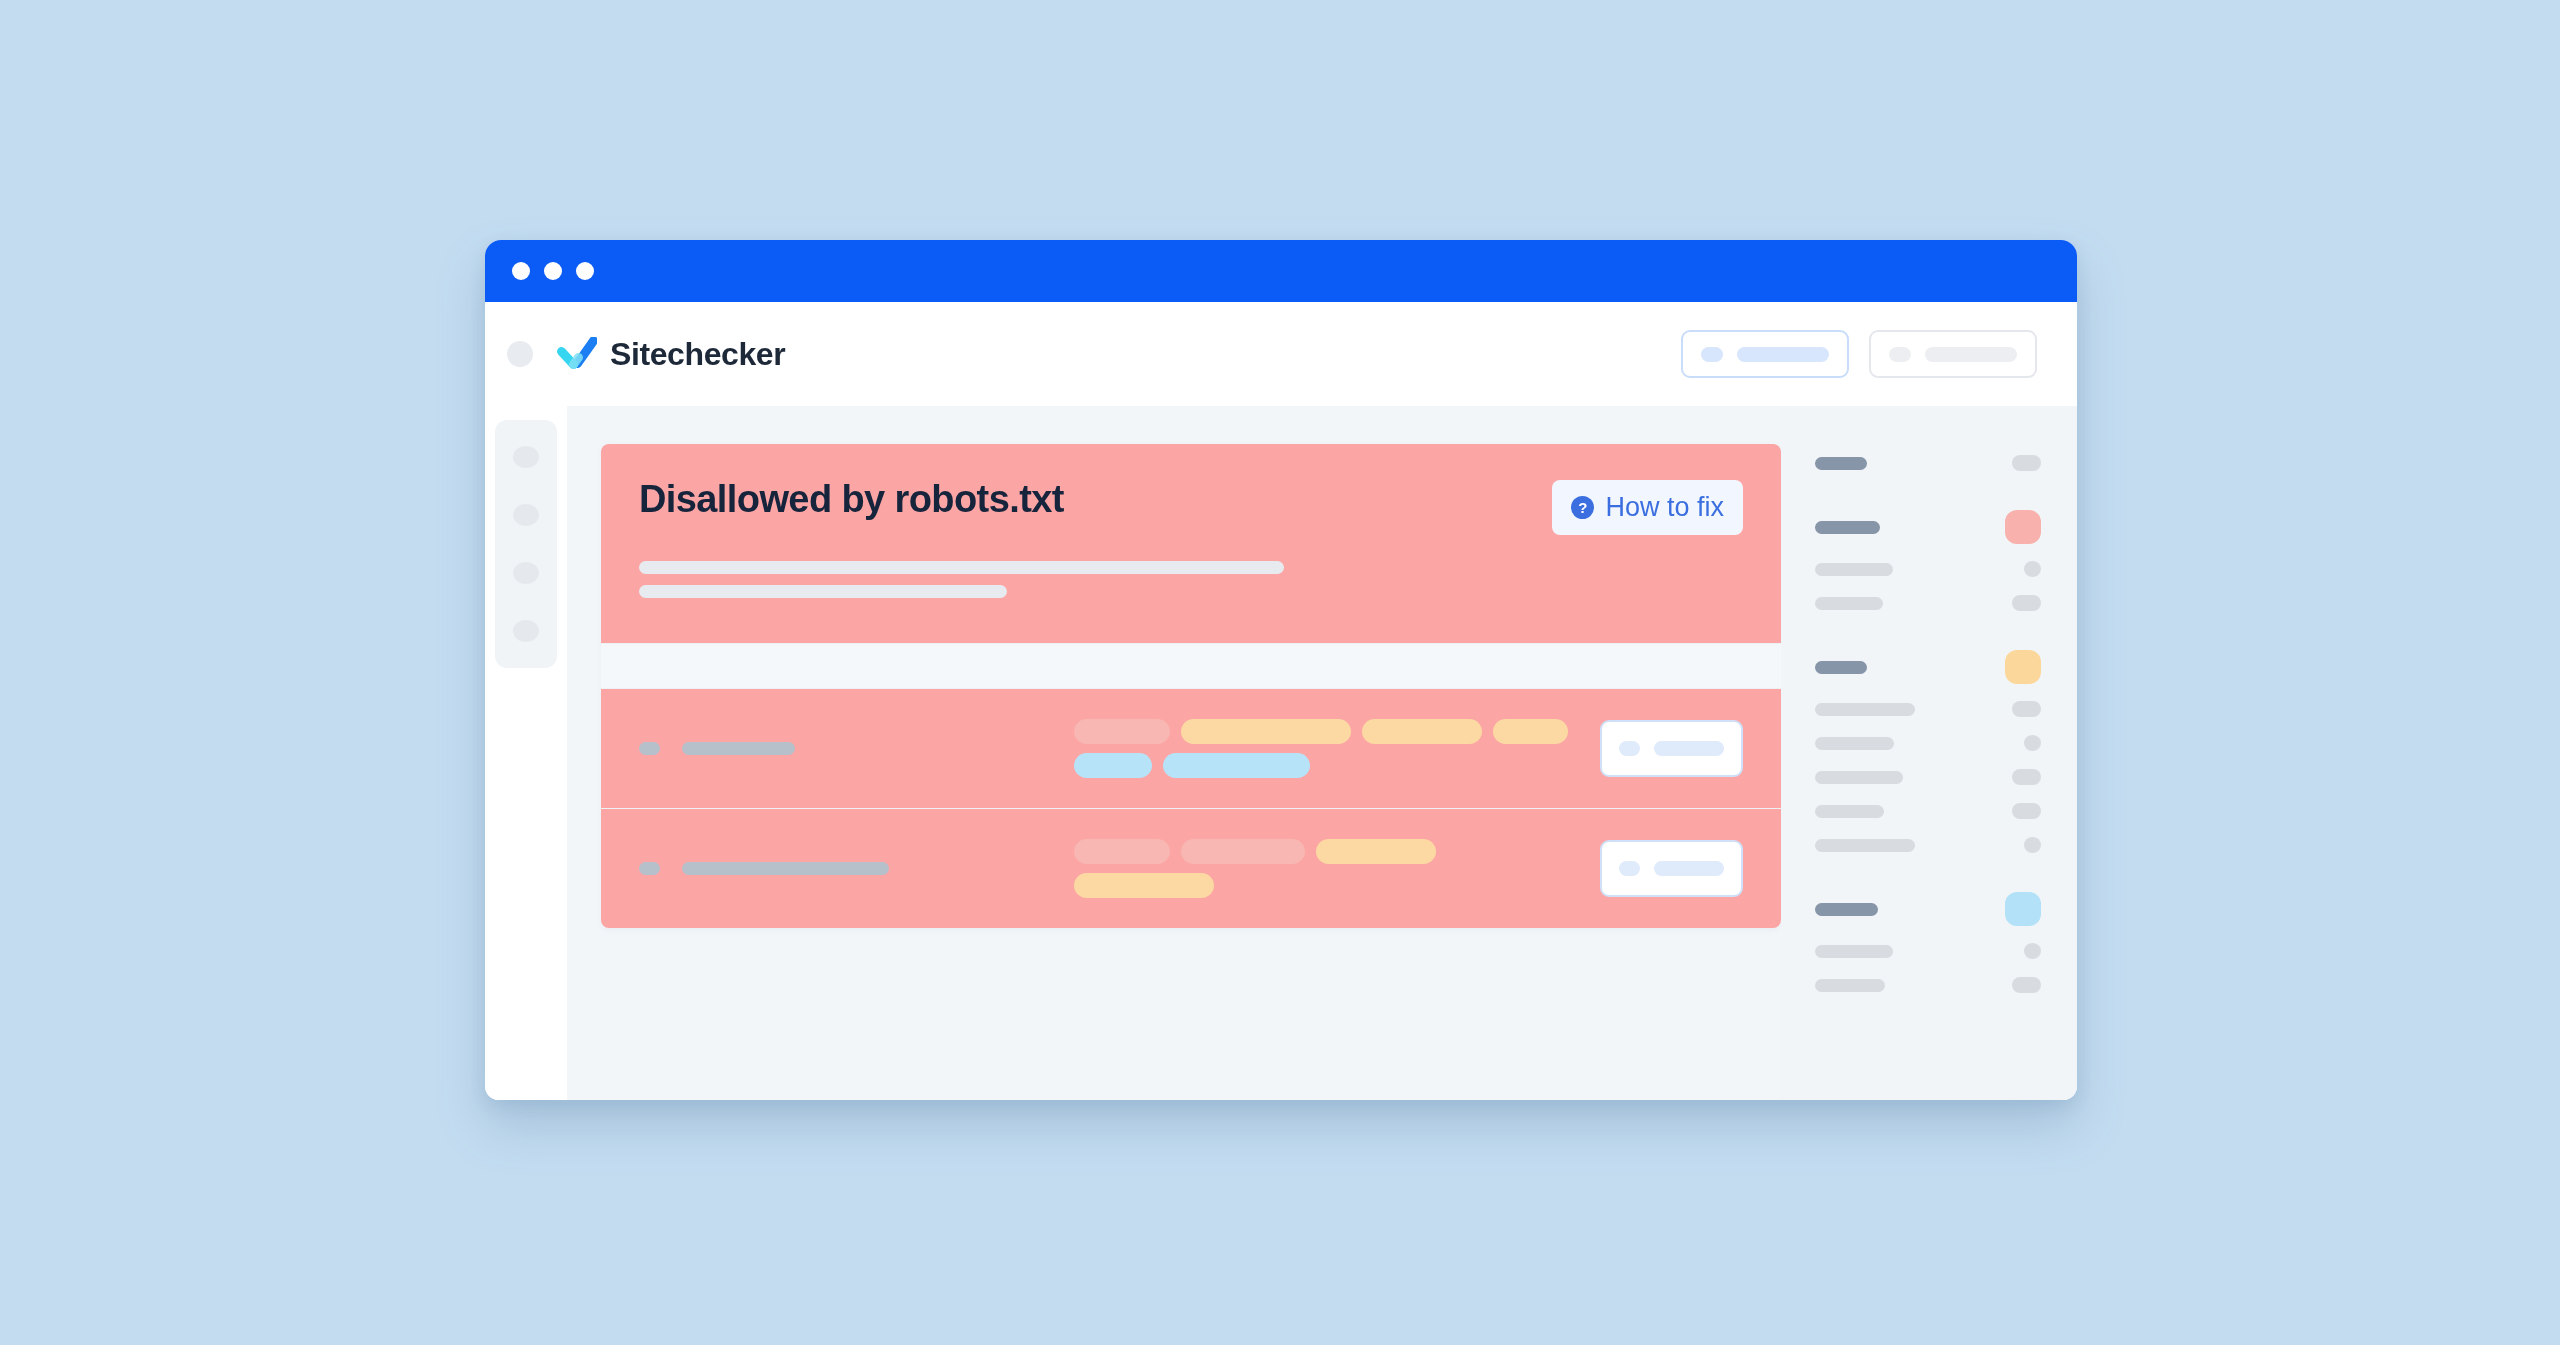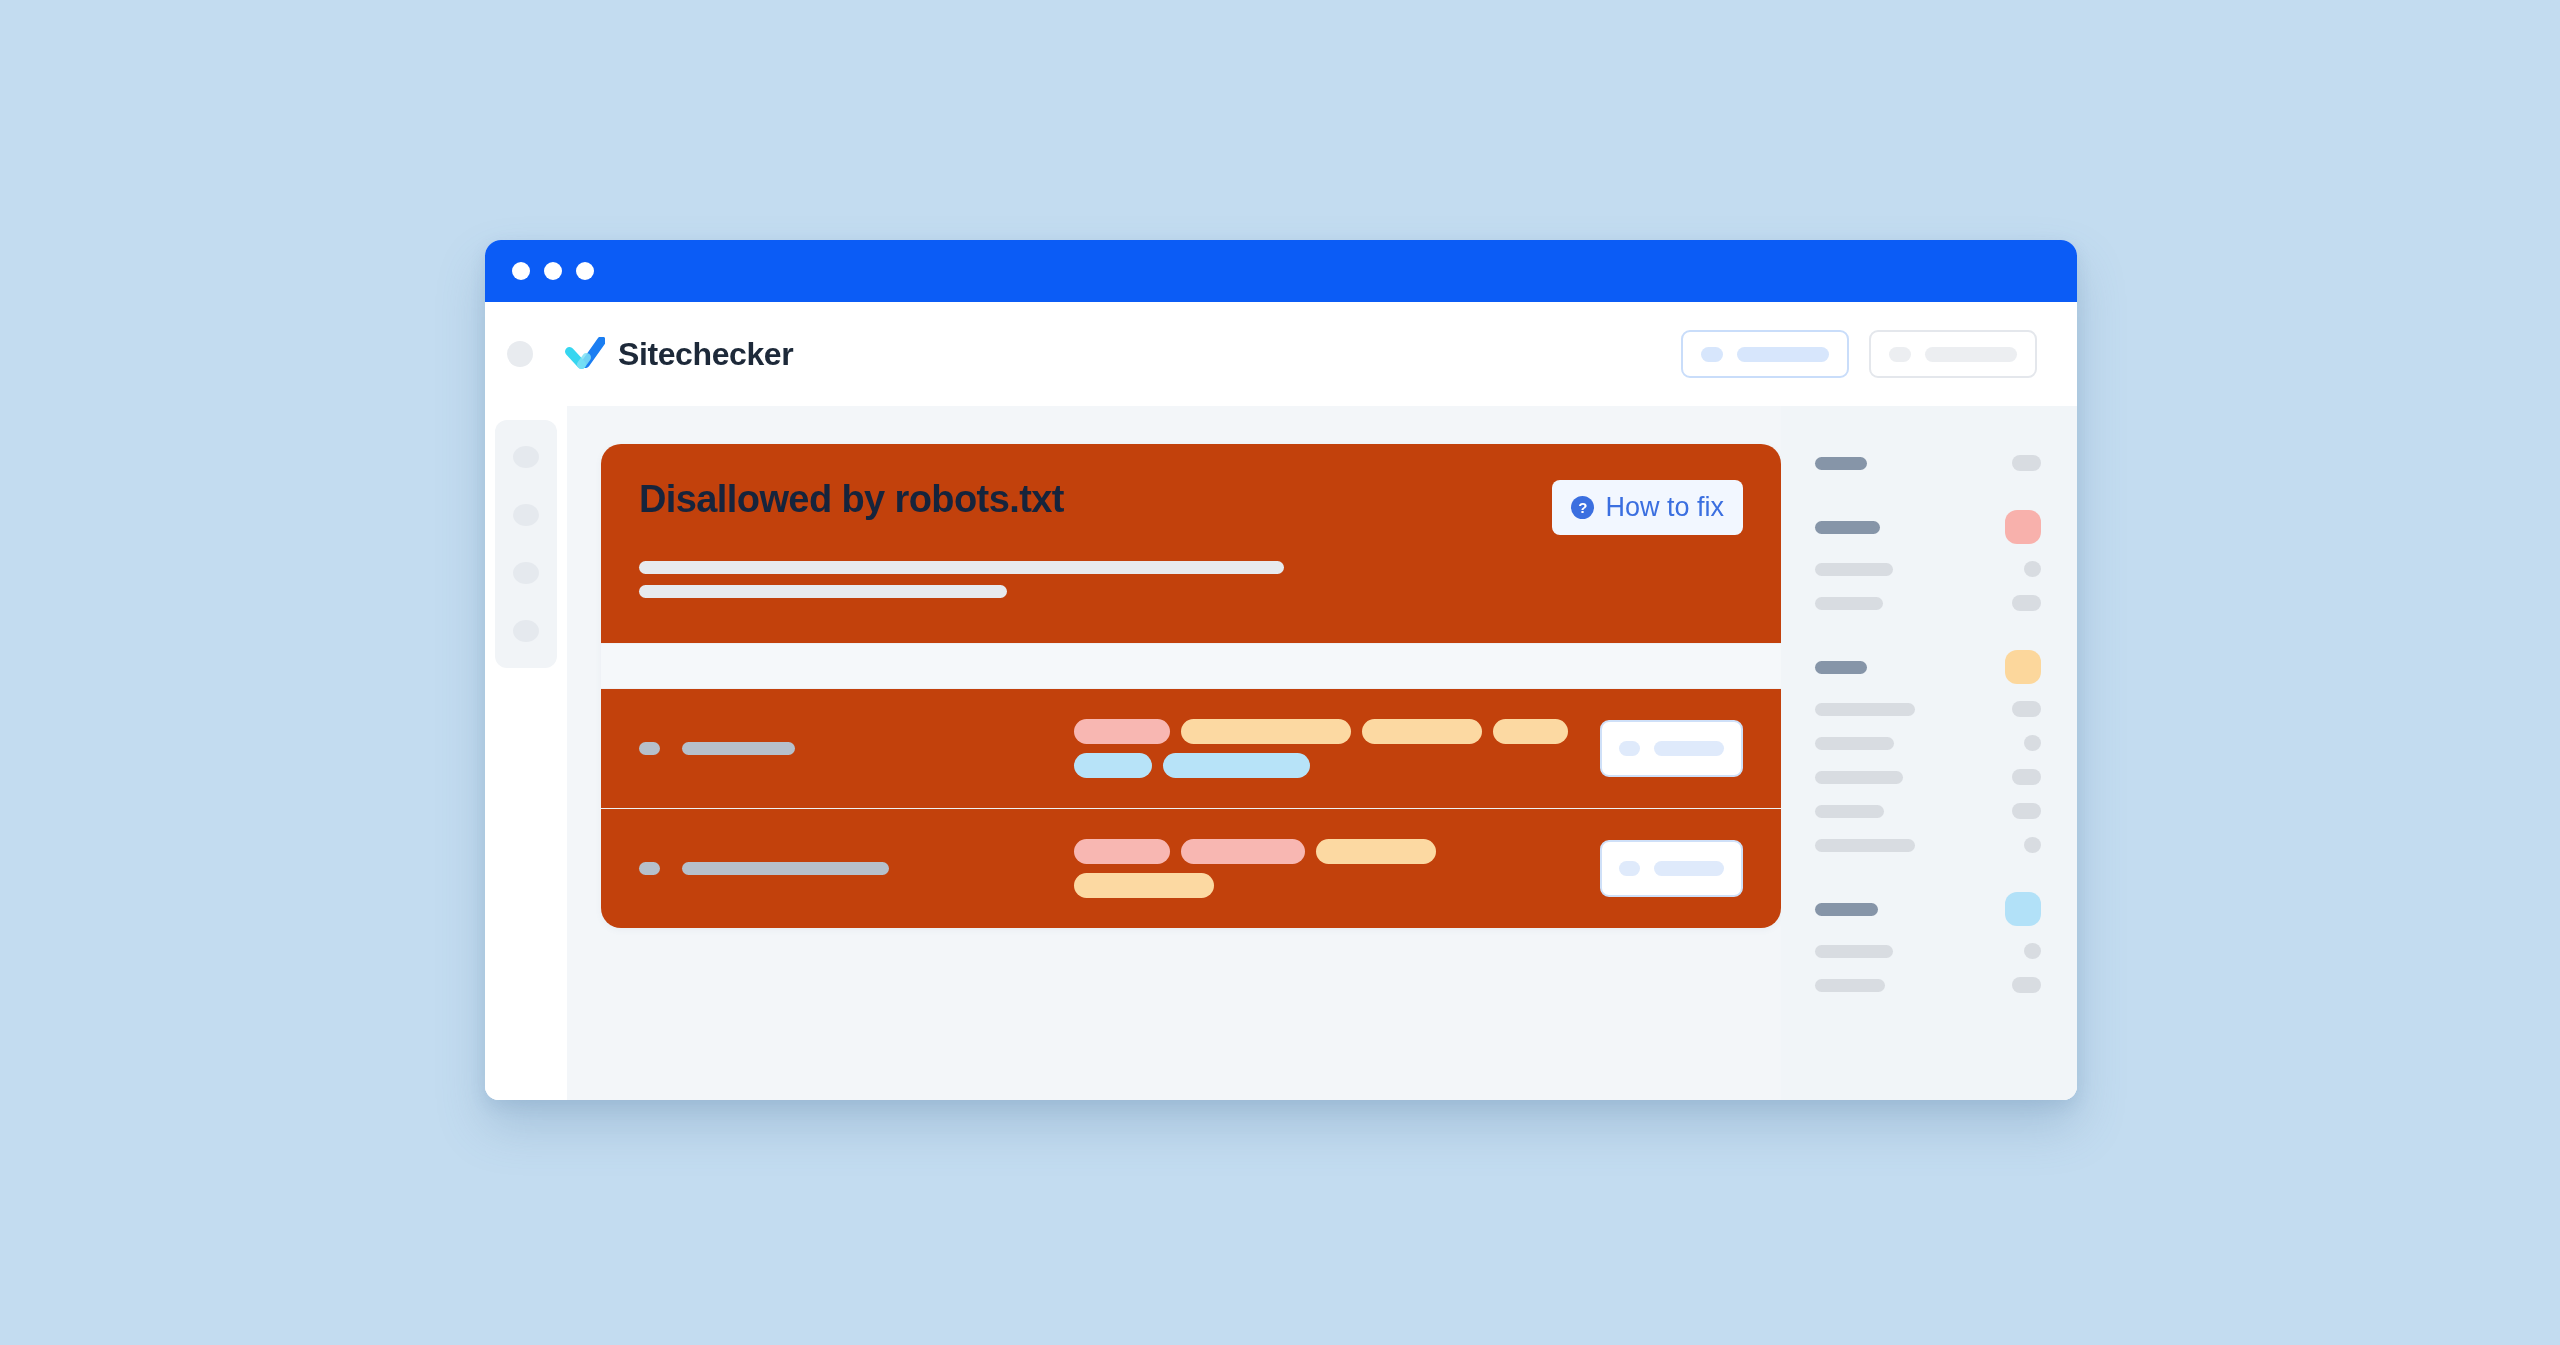--- a/index.html
+++ b/index.html
@@ -51,21 +51,21 @@
     height: 104px;
     background: #ffffff;
     display: flex;
     align-items: center;
     padding: 0 40px 0 22px;
     position: relative;
   }
   .header-left {
     display: flex;
     align-items: center;
-    gap: 32px;
+    gap: 24px;
     text-align: right;
   }
   .hamburger-skel {
     width: 26px;
     height: 26px;
     border-radius: 50%;
     background: #e8ebef;
   }
   .brand {
     display: flex;
@@ -143,22 +143,22 @@
   }
 
   
   .center-col {
     flex: 1 1 auto;
     padding: 14px 0 0 8px;
     min-width: 0;
     display: flex;
   }
   .content-card {
-    background: #c2410c;
-    border-radius: 20px;
+    background: #fca5a5;
+    border-radius: 8px;
     margin: 24px 0 0 26px;
     width: 100%;
     box-shadow: 0 2px 6px rgba(100,130,160,0.07);
     overflow: hidden;
     align-self: flex-start;
   }
 
   
   .card-head {
     padding: 36px 38px 34px 38px;

